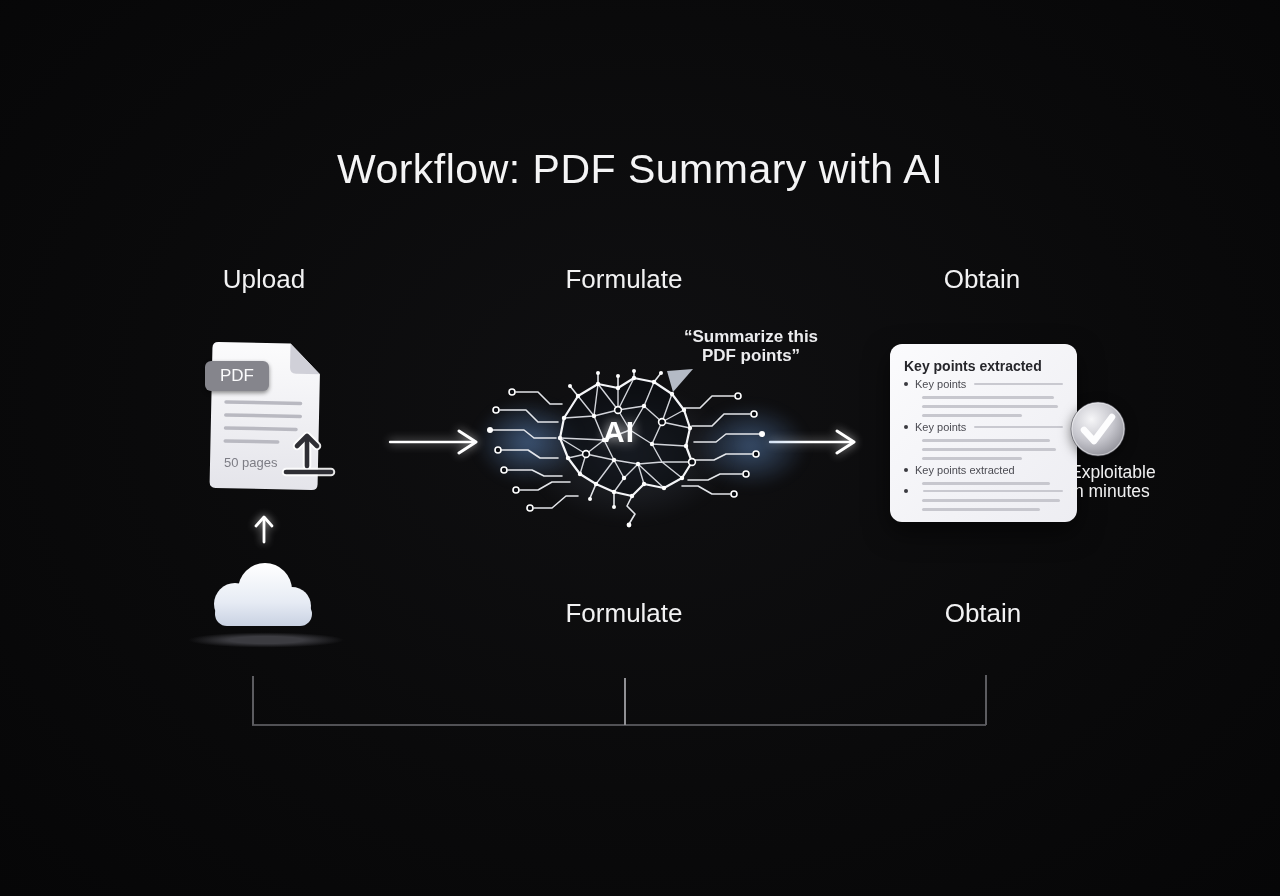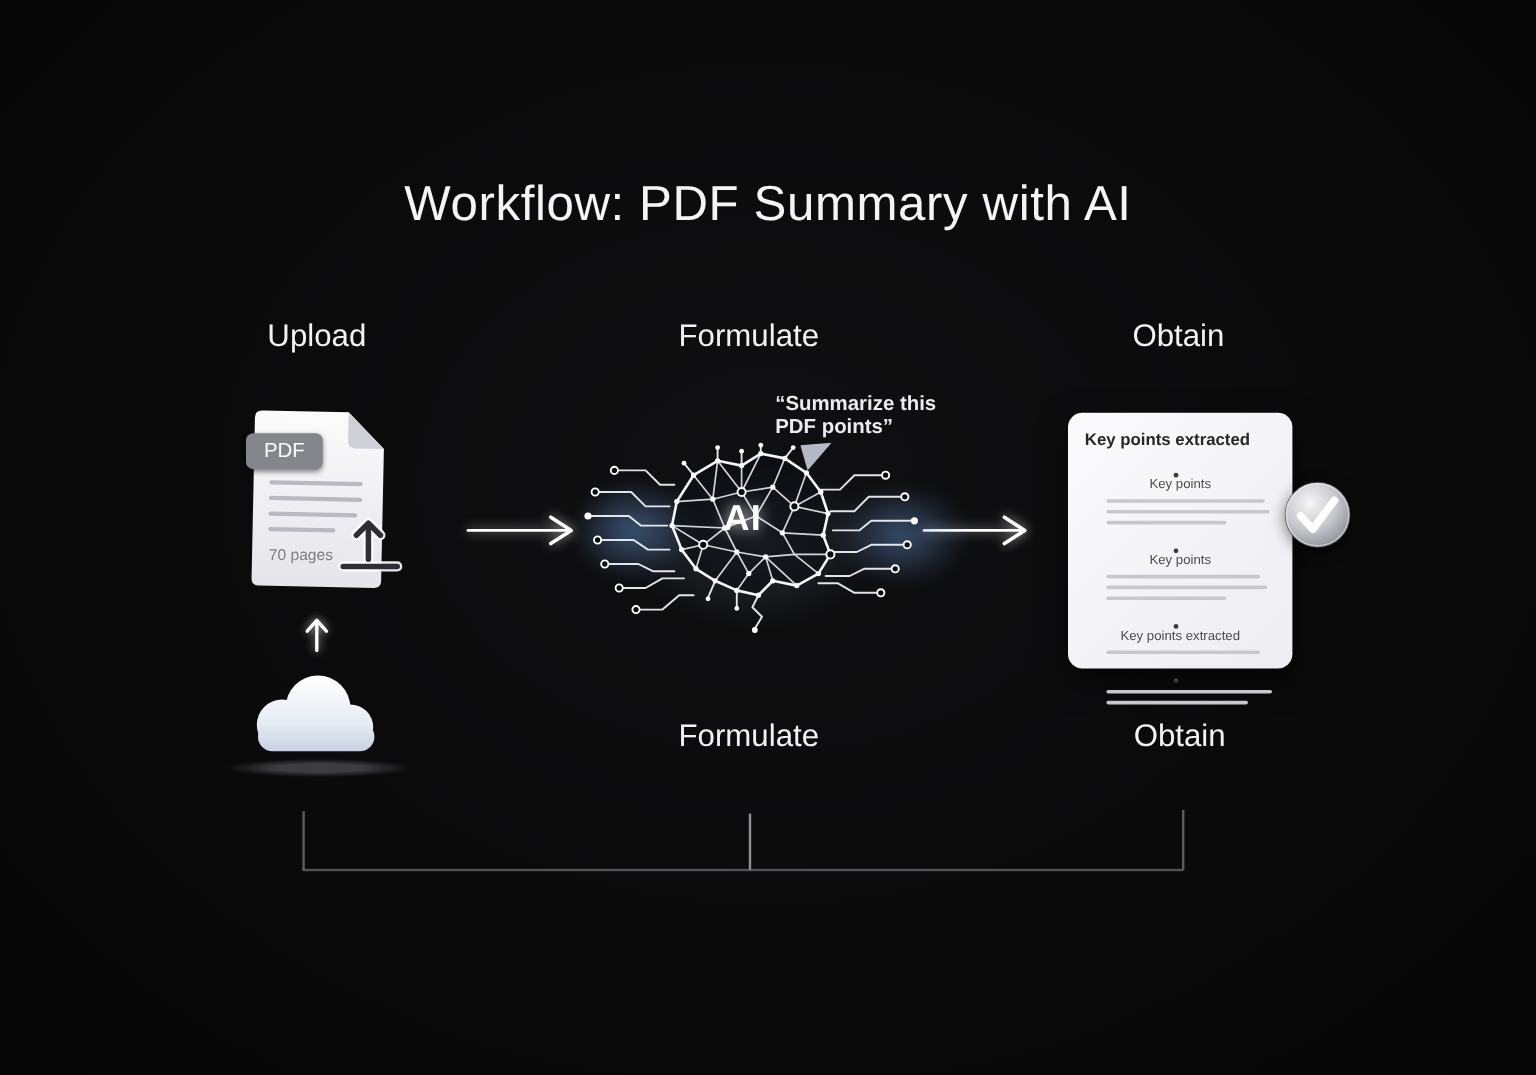--- a/index.html
+++ b/index.html
@@ -18,34 +18,34 @@
   .doc-svg{left:205px;top:341px;transform:rotate(1.2deg);z-index:2;}
   .pages-label{left:224px;top:455px;font-size:13px;color:#7d7d85;z-index:3;}
   .upload-arrow{left:278px;top:429px;z-index:4;}
   .small-up-arrow{left:249px;top:511px;filter:drop-shadow(0 0 4px rgba(255,255,255,.7));}
   .cloud-svg{left:202px;top:556px;}
   .cloud-shadow{left:184px;top:632px;width:164px;height:16px;border-radius:50%;
     background:radial-gradient(closest-side,#3c3c41 45%,rgba(12,12,14,0) 95%);}
   
   .flow-arrow{filter:drop-shadow(0 0 5px rgba(255,255,255,.65));}
   
-  .prompt{left:646px;top:327px;width:152px;text-align:left;font-size:17px;line-height:19px;font-weight:600;color:#ececee;}
+  .prompt{left:675px;top:327px;width:152px;text-align:center;font-size:17px;line-height:19px;font-weight:600;color:#ececee;}
   .prompt-tail{left:666px;top:369px;}
   
   .glow{border-radius:50%;filter:blur(6px);}
   .glow-left{left:458px;top:386px;width:140px;height:112px;background:radial-gradient(closest-side,rgba(108,156,220,.50),rgba(108,156,220,0) 75%);}
   .glow-right{left:676px;top:390px;width:150px;height:112px;background:radial-gradient(closest-side,rgba(108,156,220,.45),rgba(108,156,220,0) 75%);}
   .glow-center{left:498px;top:366px;width:262px;height:176px;background:radial-gradient(closest-side,rgba(170,195,240,.16),rgba(170,195,240,0) 80%);}
   .brain-svg{left:486px;top:368px;}
   
-  .card{left:890px;top:344px;width:187px;height:213px;border-radius:12px;box-sizing:border-box;
+  .card{left:890px;top:344px;width:187px;height:178px;border-radius:12px;box-sizing:border-box;
     background:linear-gradient(135deg,#fbfbfd 0%,#ededf2 100%);padding:14px 14px 10px 14px;
     box-shadow:0 10px 26px rgba(0,0,0,.55);z-index:2;}
   .card-title{font-size:14px;font-weight:700;color:#26262b;margin-bottom:4px;}
-  .brow{display:flex;align-items:center;margin-top:20px;flex-direction:column;}
+  .brow{display:flex;align-items:center;margin-top:4px;}
   .bdot{width:4px;height:4px;border-radius:50%;background:#3a3a40;margin-right:7px;flex:0 0 auto;}
   .btext{font-size:11px;color:#4b4b52;white-space:nowrap;}
   .bline{height:2.5px;background:#c9c9d0;border-radius:2px;margin-left:8px;flex:1;}
   .gline{height:3px;background:#c7c7ce;border-radius:2px;margin:6px 0 0 18px;}
   .check-svg{left:1066px;top:397px;z-index:3;filter:drop-shadow(0 3px 6px rgba(0,0,0,.5));}
   .result-note{left:1070px;top:463px;width:130px;font-size:17.5px;line-height:19px;font-weight:500;color:#f0f0f1;z-index:3;}
   
   .bracket-h{left:252px;top:724px;width:734px;height:1.5px;background:#515155;}
   .tick{width:1.5px;background:#5c5c60;}
   .tick-left{left:252px;top:676px;height:49px;}
@@ -71,21 +71,21 @@
       </linearGradient>
     </defs>
     <path d="M12 2 H84 L114 32 V142 Q114 148 108 148 H12 Q6 148 6 142 V8 Q6 2 12 2 Z" fill="url(#docg)"></path>
     <path d="M84 2 L114 32 H90 Q84 32 84 26 Z" fill="#d0d0d8"></path>
     <rect x="19" y="60" width="78" height="3.5" rx="1.75" fill="#b9b9c1"></rect>
     <rect x="19" y="73" width="78" height="3.5" rx="1.75" fill="#b9b9c1"></rect>
     <rect x="19" y="86" width="74" height="3.5" rx="1.75" fill="#b9b9c1"></rect>
     <rect x="19" y="99" width="56" height="3.5" rx="1.75" fill="#b9b9c1"></rect>
   </svg>
   <div class="abs pdf-badge">PDF</div>
-  <div class="abs pages-label">70 pages</div>
+  <div class="abs pages-label">50 pages</div>
 
   <svg class="abs upload-arrow" width="60" height="50" viewBox="0 0 60 50">
     <g fill="none" stroke="#ffffff" stroke-width="8.5" stroke-linecap="round" stroke-linejoin="round" opacity=".9">
       <path d="M29 9 V37"></path>
         <path d="M19 17 L29 7 L39 17"></path>
         <path d="M8 43 H53"></path>
     </g>
     <g fill="none" stroke="#2e2e34" stroke-width="4.6" stroke-linecap="round" stroke-linejoin="round">
       <path d="M29 9 V37"></path>
         <path d="M19 17 L29 7 L39 17"></path>
@@ -275,20 +275,24 @@
         <stop offset="0" stop-color="#f6f6f8"></stop>
           <stop offset=".55" stop-color="#c6c6cd"></stop>
           <stop offset="1" stop-color="#8c8c94"></stop>
       </radialGradient>
     </defs>
     <circle cx="32" cy="32" r="27" fill="url(#silver)" stroke="rgba(70,70,78,.6)" stroke-width="1"></circle>
     <circle cx="32" cy="32" r="26" fill="none" stroke="rgba(255,255,255,.45)" stroke-width="1.2"></circle>
     <path d="M18 33 L28 44 L46 20" fill="none" stroke="#fdfdfe" stroke-width="6.5" stroke-linecap="round" stroke-linejoin="round"></path>
   </svg>
 
+  <div class="abs result-note">
+    <div>Exploitable</div>
+    <div>in minutes</div>
+  </div>
 
   <div class="abs stage-label" style="left:524px;top:598px;">Formulate</div>
   <div class="abs stage-label" style="left:883px;top:598px;">Obtain</div>
 
   <div class="abs bracket-h"></div>
   <div class="abs tick tick-left"></div>
   <div class="abs tick tick-mid"></div>
   <div class="abs tick tick-right"></div>
 
 </div>

